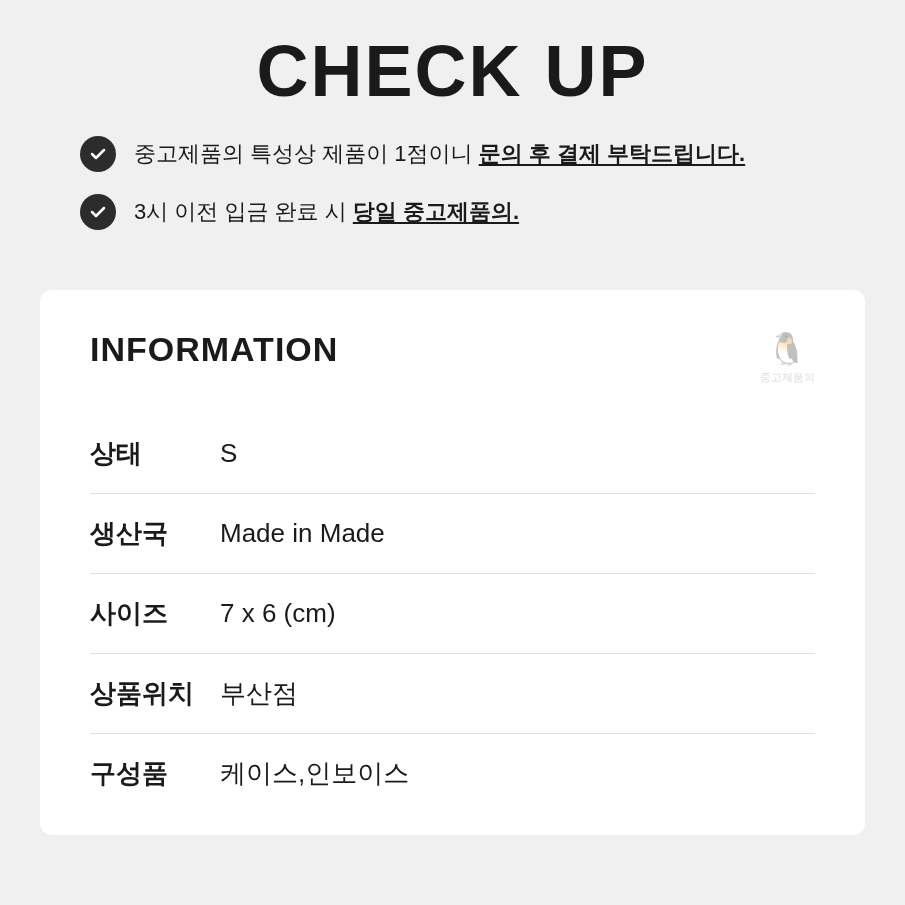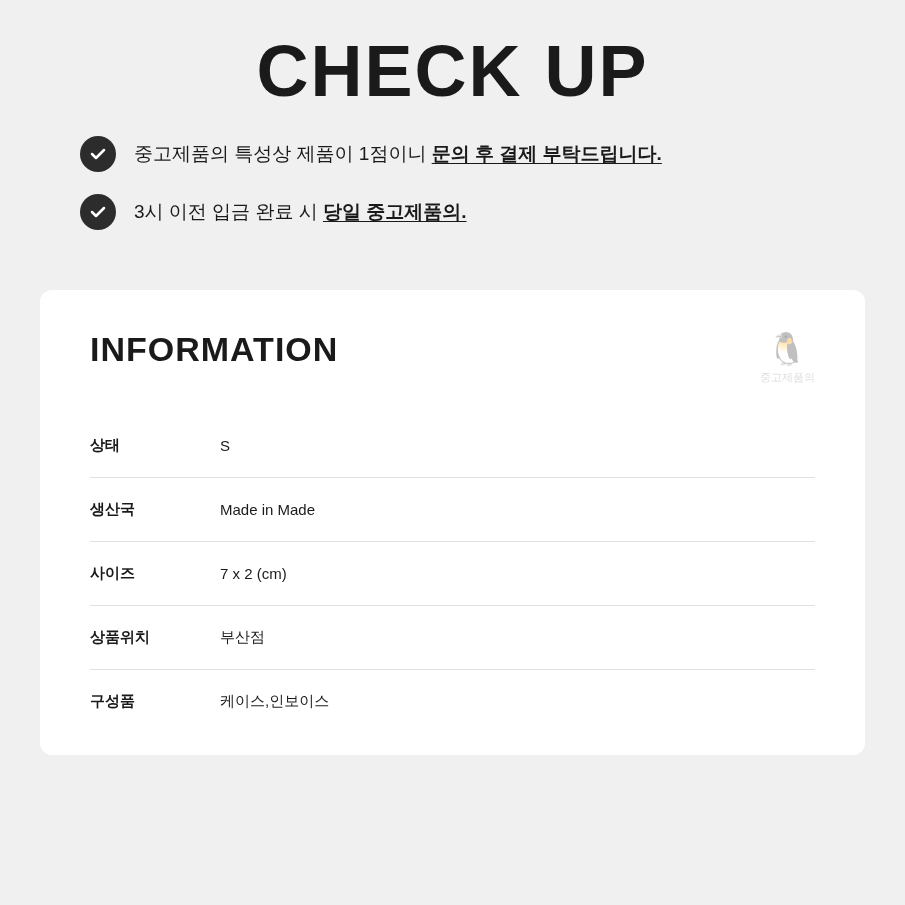--- a/index.html
+++ b/index.html
@@ -63,21 +63,21 @@
       justify-content: center;
       flex-shrink: 0;
     }
 
     .check-icon svg {
       width: 20px;
       height: 20px;
     }
 
     .checkup-text {
-      font-size: 19px;
+      font-size: 22px;
       line-height: 1.4;
     }
 
     .checkup-text strong {
       font-weight: 800;
       text-decoration: underline;
       text-underline-offset: 3px;
     }
 
     
@@ -137,21 +137,21 @@
     .info-table tr {
       border-bottom: 1px solid #e0e0e0;
     }
 
     .info-table tr:last-child {
       border-bottom: none;
     }
 
     .info-table td {
       padding: 22px 0;
-      font-size: 15px;
+      font-size: 26px;
       vertical-align: middle;
     }
 
     .info-table .label-cell {
       font-weight: 800;
       width: 130px;
       color: #1a1a1a;
     }
 
     .info-table .value-cell {
@@ -211,21 +211,21 @@
         <tr>
               <td class="label-cell">상태</td>
               <td class="value-cell">S</td>
             </tr>
             <tr>
               <td class="label-cell">생산국</td>
               <td class="value-cell">Made in Made</td>
             </tr>
             <tr>
               <td class="label-cell">사이즈</td>
-              <td class="value-cell">7 x 2 (cm)</td>
+              <td class="value-cell">7 x 6 (cm)</td>
             </tr>
             <tr>
               <td class="label-cell">상품위치</td>
               <td class="value-cell">부산점</td>
             </tr>
             <tr>
               <td class="label-cell">구성품</td>
               <td class="value-cell">케이스,인보이스</td>
             </tr>
           </tbody>

